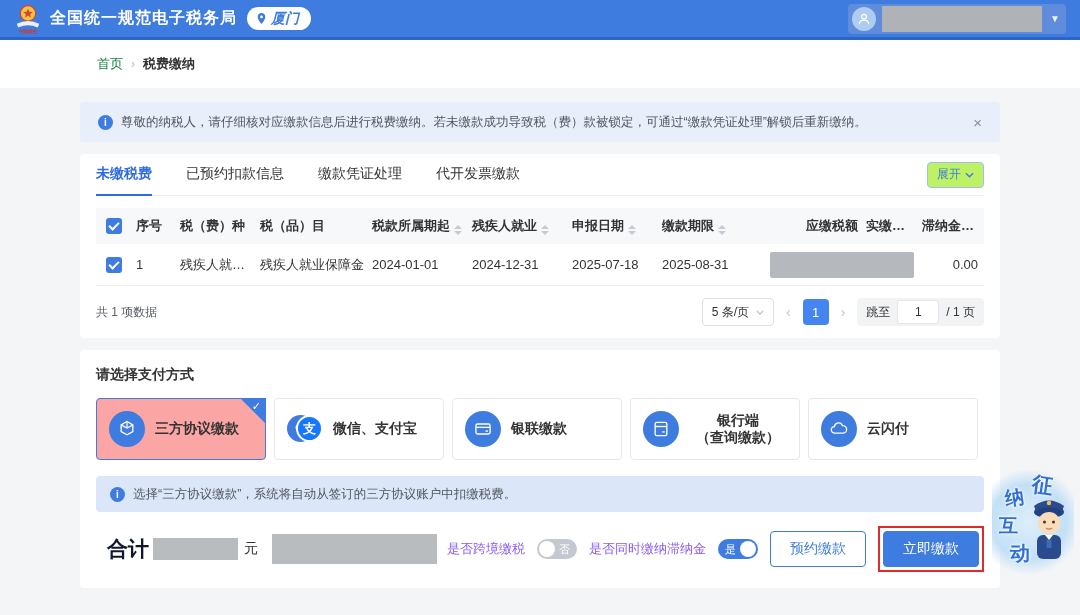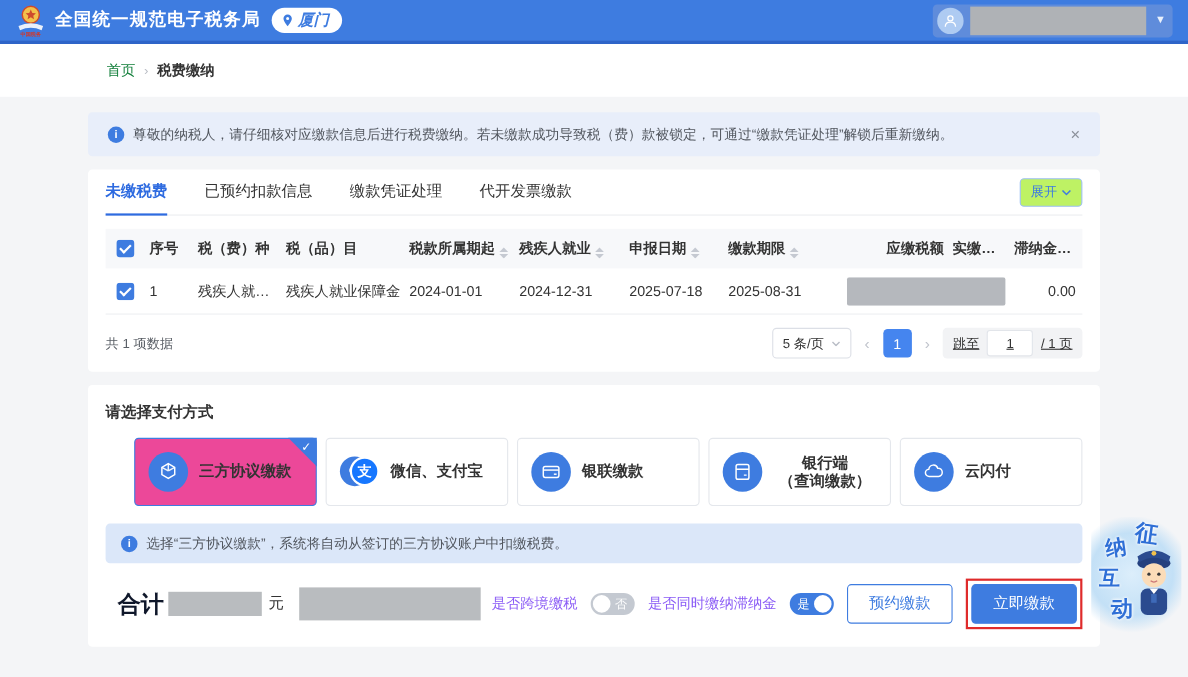--- a/index.html
+++ b/index.html
@@ -78,31 +78,31 @@
   .tfoot { display:flex; align-items:center; margin-top:12px; }
   .summary { font-size:12px; color:#5A5F66; }
   .pager { margin-left:auto; display:flex; align-items:center; gap:10px; }
   .page-size { border:1px solid #DCDFE6; border-radius:4px; height:28px; padding:0 9px; display:flex;
     align-items:center; gap:7px; background:#fff; font-size:12px; color:#333; cursor:pointer; }
   .page-size svg { width:8px; height:5px; }
   .pg-arrow { color:#C0C4CC; font-size:14px; padding:0 2px; cursor:pointer; }
   .pg-current { width:26px; height:26px; background:#4585EF; color:#fff; border-radius:4px;
     display:flex; align-items:center; justify-content:center; font-size:13px; cursor:pointer; }
   .jump-group { background:#F2F3F5; border-radius:4px; height:28px; display:flex; align-items:center;
-    padding:0 9px; gap:7px; font-size:12px; color:#333;text-decoration:underline; }
+    padding:0 9px; gap:7px; font-size:12px; color:#333; }
   .jump-input { width:42px; height:24px; background:#fff; border:1px solid #E2E5EA; border-radius:3px;
     text-align:center; font-size:12px; color:#333; }
 
   
   .card2 { margin-top:12px; padding:16px; }
   .pay-title { font-size:14px; font-weight:bold; color:#333; }
   .methods { display:flex; gap:8px; margin-top:14px; }
   .method { width:170px; height:62px; border:1px solid #E4E7EC; border-radius:4px; background:#fff;
     display:flex; align-items:center; padding:0 12px; gap:10px; position:relative; cursor:pointer; }
-  .method.selected { background:#ec4899; border-color:#3E7CE0;margin-left:26px; }
+  .method.selected { background:#fca5a5; border-color:#3E7CE0; }
   .corner { position:absolute; top:-1px; right:-1px; width:0; height:0;
     border-top:26px solid #3E7CE0; border-left:26px solid transparent; }
   .corner-check { position:absolute; top:1px; right:4px; color:#fff; font-size:11px; font-weight:bold; }
   .corner-check::after { content:"✓"; }
   .m-icon { width:36px; height:36px; border-radius:50%; background:#3E7CE0; flex:0 0 auto;
     display:flex; align-items:center; justify-content:center; position:relative; }
   .m-icon svg { width:20px; height:20px; }
   .m-icon.duo { background:transparent; }
   .duo .circ { width:27px; height:27px; border-radius:50%; position:absolute; display:flex;
     align-items:center; justify-content:center; }

